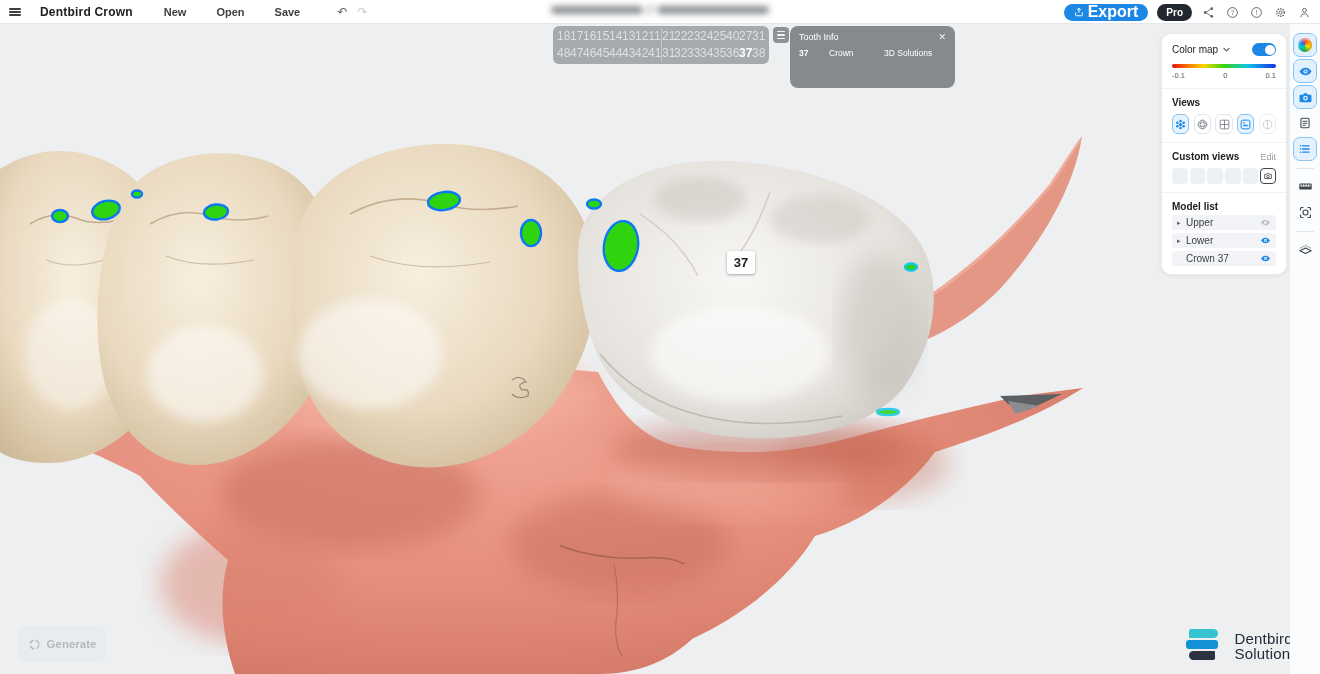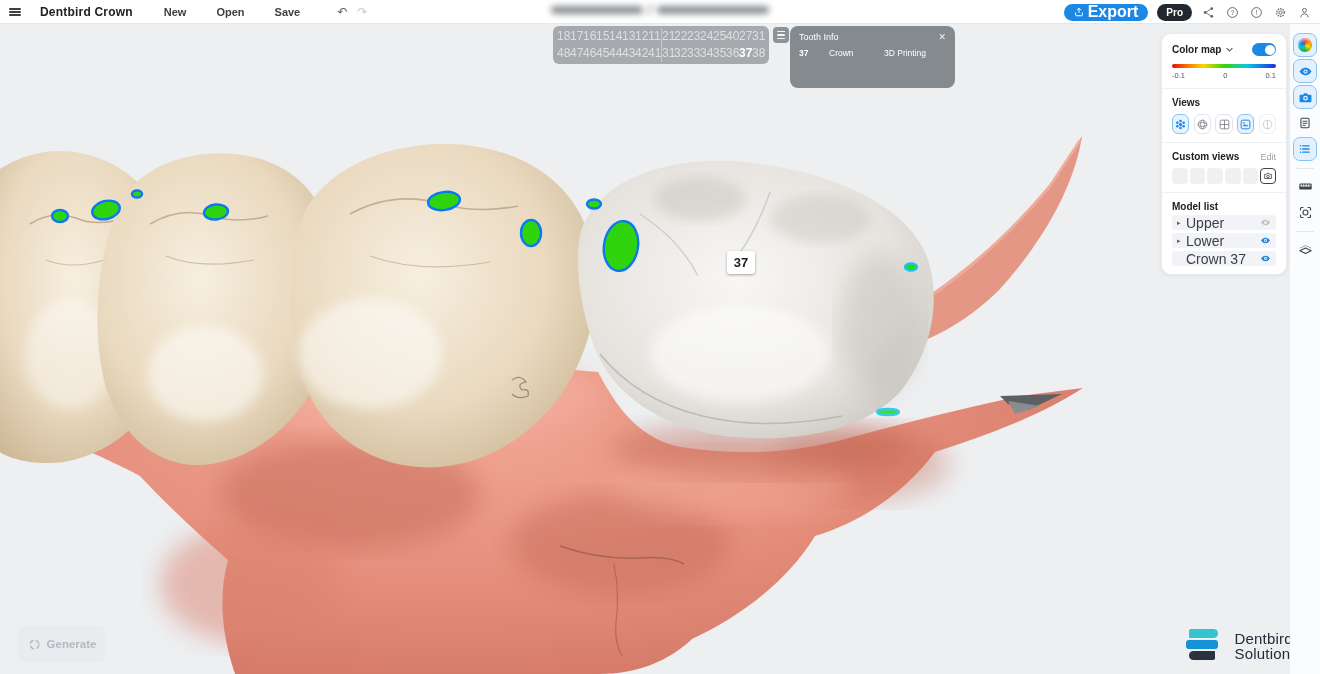--- a/index.html
+++ b/index.html
@@ -49,39 +49,39 @@
   .ti-close { font-size:9px; cursor:pointer; color:#f0f1f2; }
   .ti-row { display:flex; margin-top:6px; font-size:8.5px; }
   .ti-num { font-weight:bold; width:30px; }
   .ti-type { width:55px; }
   .ti-output { }
 
   
   .panel { position:absolute; left:1161px; top:9px; width:126px; background:#fff; border:1px solid #e7eaee; border-radius:10px; box-shadow:0 1px 4px rgba(60,64,67,.08); padding:9px 10px 8px; z-index:20; }
   .sep { height:1px; background:#eef1f3; margin:8px -10px; }
   .cm-head { display:flex; align-items:center; }
-  .cm-label { font-size:10px; font-weight:bold; color:#202124; }
+  .cm-label { font-size:10px; font-weight:normal; color:#202124; }
   .chev { margin-left:4px; display:flex; }
   .toggle { margin-left:auto; width:24px; height:13px; border-radius:7px; background:#1c87e5; position:relative; cursor:pointer; }
   .toggle .knob { position:absolute; right:1.5px; top:1.5px; width:10px; height:10px; border-radius:50%; background:#fff; }
   .grad { height:4px; border-radius:2px; margin:8px 0 3px; background:linear-gradient(90deg,#e60e09 0%,#f86e00 14%,#ffd400 30%,#35d30c 50%,#0cc6e4 72%,#1b2fe8 100%); }
   .scale { display:flex; justify-content:space-between; font-size:7.5px; color:#50555b; }
   .sec-label { font-size:10px; font-weight:bold; color:#202124; }
   .views-row { display:flex; gap:4.5px; margin-top:6px; }
   .vbtn { width:20px; height:20px; border-radius:6px; border:1px solid #e2e5e9; background:#fff; display:flex; align-items:center; justify-content:center; cursor:pointer; padding:0; }
   .vbtn.active { border:1.5px solid #86c3f3; background:#e7f3fe; }
   .vbtn.disabled { border:1px solid #edeff2; cursor:default; }
   .cv-head { display:flex; justify-content:space-between; align-items:center; }
   .edit-link { font-size:9px; color:#9aa0a6; cursor:pointer; }
   .cv-row { display:flex; gap:2px; margin-top:6px; }
   .cv-slot { width:16px; height:16px; border-radius:4px; background:#eef1f4; cursor:pointer; }
   .cv-slot.cam { background:#fff; border:1.2px solid #41464d; display:flex; align-items:center; justify-content:center; }
   .ml-row { display:flex; align-items:center; height:15px; background:#f1f3f6; border-radius:3px; margin-top:3px; padding:0 5px; cursor:pointer; }
   .ml-caret { width:9px; font-size:7px; color:#5f6368; }
-  .ml-label { font-size:14px; color:#3a3f45; }
+  .ml-label { font-size:10px; color:#3a3f45; }
   .ml-eye { margin-left:auto; display:flex; cursor:pointer; }
   .ml-indent { padding-left:14px; }
 
   
   .rail { position:absolute; right:0; top:0; bottom:0; width:30px; background:#fbfcfd; display:flex; flex-direction:column; align-items:center; padding-top:9px; z-index:10; }
   .rbtn { width:24px; height:24px; border-radius:7px; border:1px solid transparent; background:transparent; display:flex; align-items:center; justify-content:center; margin-bottom:2px; cursor:pointer; padding:0; }
   .rbtn.active { background:#e2f1fd; border:1.5px solid #8ac4f3; }
   .rail-sep { width:18px; height:1px; background:#e3e6e9; margin:5px 0; }
   .ball { width:14px; height:14px; border-radius:50%; background:conic-gradient(#ff3b30,#ff9500,#ffe600,#34c759,#00c7be,#007aff,#ff3b30); box-shadow:inset -1px -2px 2px rgba(0,0,0,.18), inset 1px 2px 2px rgba(255,255,255,.5); }
 
@@ -317,21 +317,21 @@
       </button>
 
     <div class="tooth-info">
       <div class="ti-head">
         <span class="ti-title">Tooth Info</span>
         <span class="ti-close">✕</span>
       </div>
       <div class="ti-row">
         <span class="ti-num">37</span>
         <span class="ti-type">Crown</span>
-        <span class="ti-output">3D Printing</span>
+        <span class="ti-output">3D Solutions</span>
       </div>
     </div>
 
     <aside class="panel">
       <div class="cm-head">
         <span class="cm-label">Color map</span>
         <span class="chev">
           <svg width="9" height="9" viewBox="0 0 12 12">
               <path d="M2.5 4.5l3.5 3.5 3.5-3.5" stroke="#5f6368" stroke-width="1.6" fill="none" stroke-linecap="round"></path>
             </svg>

